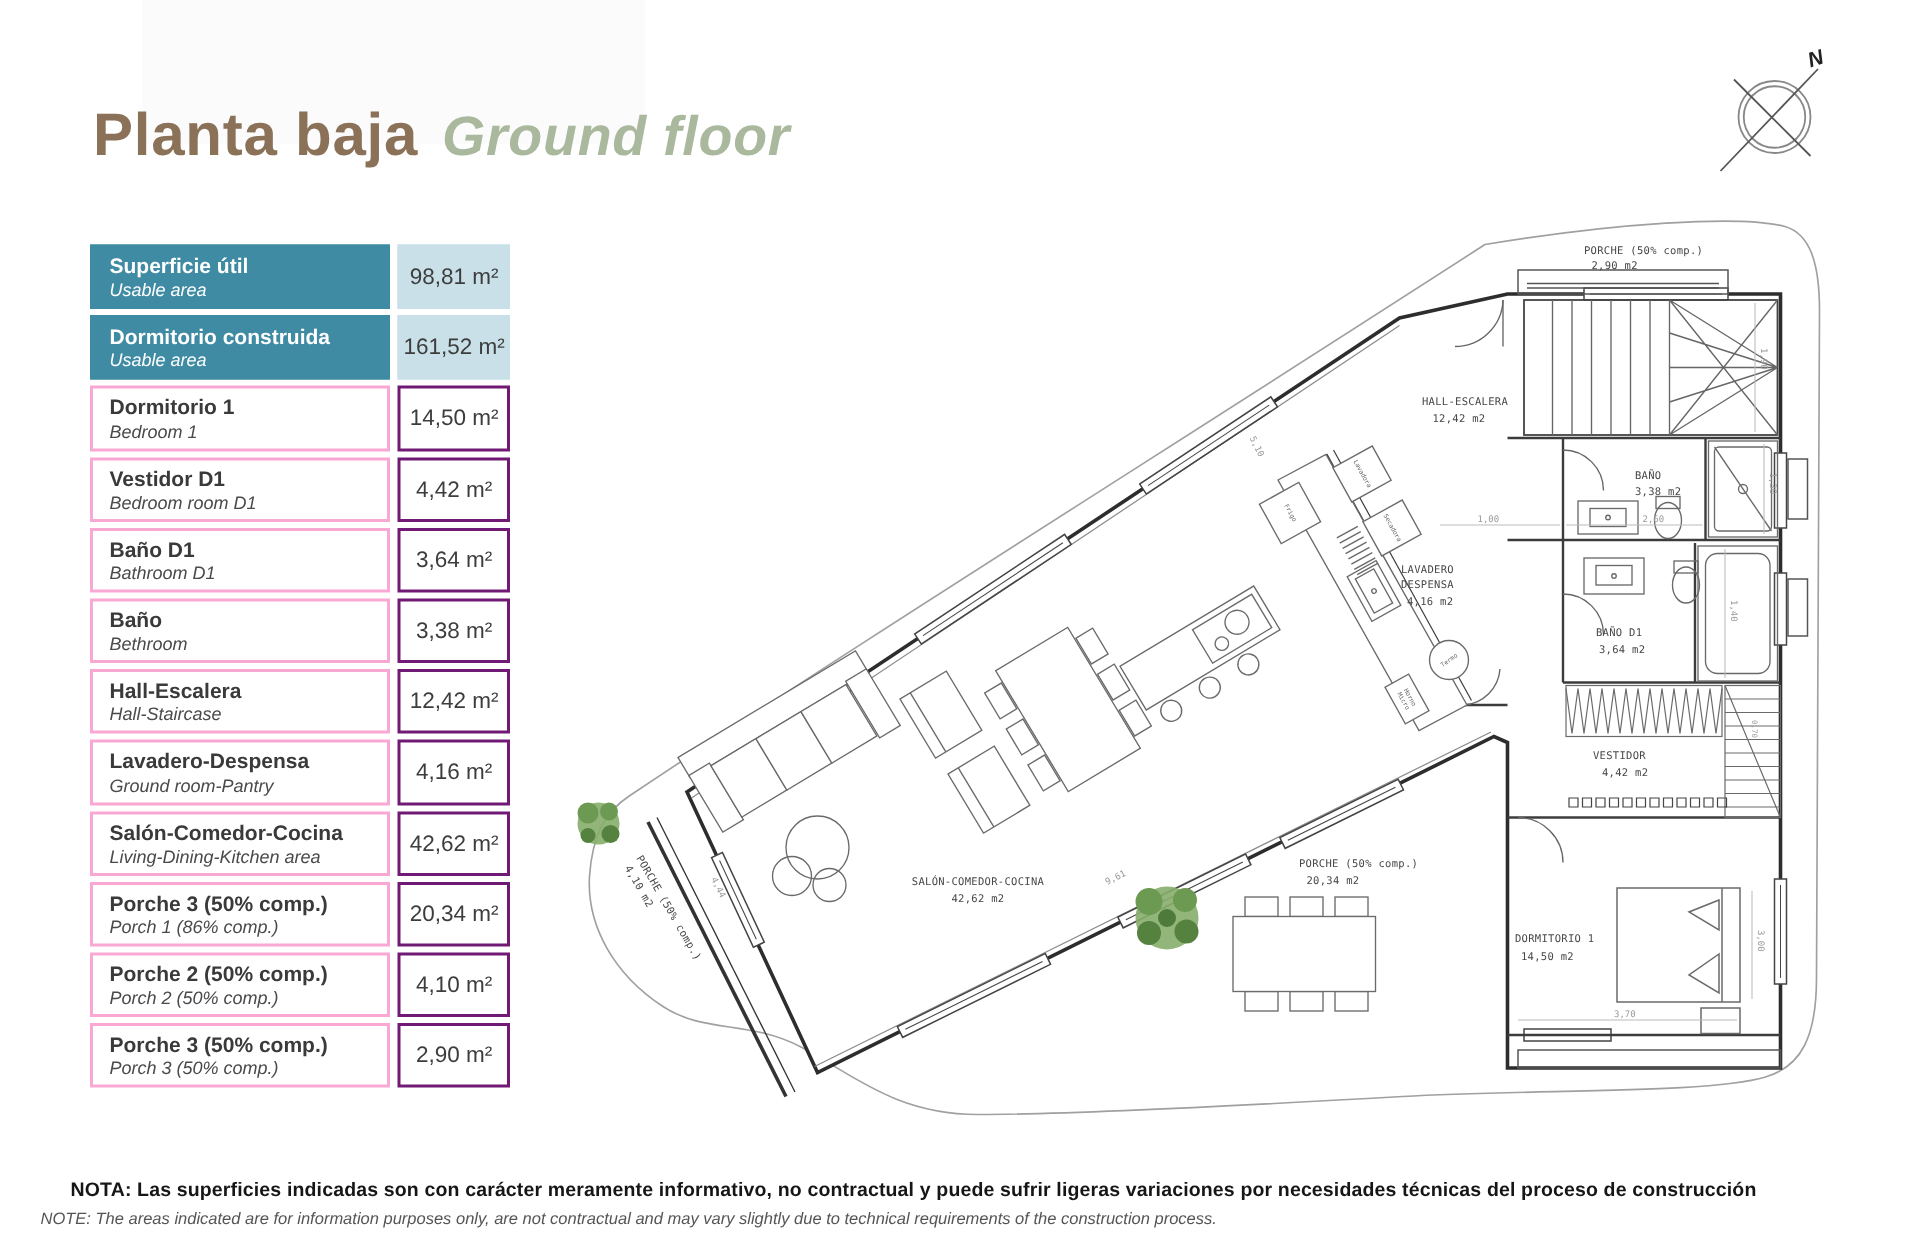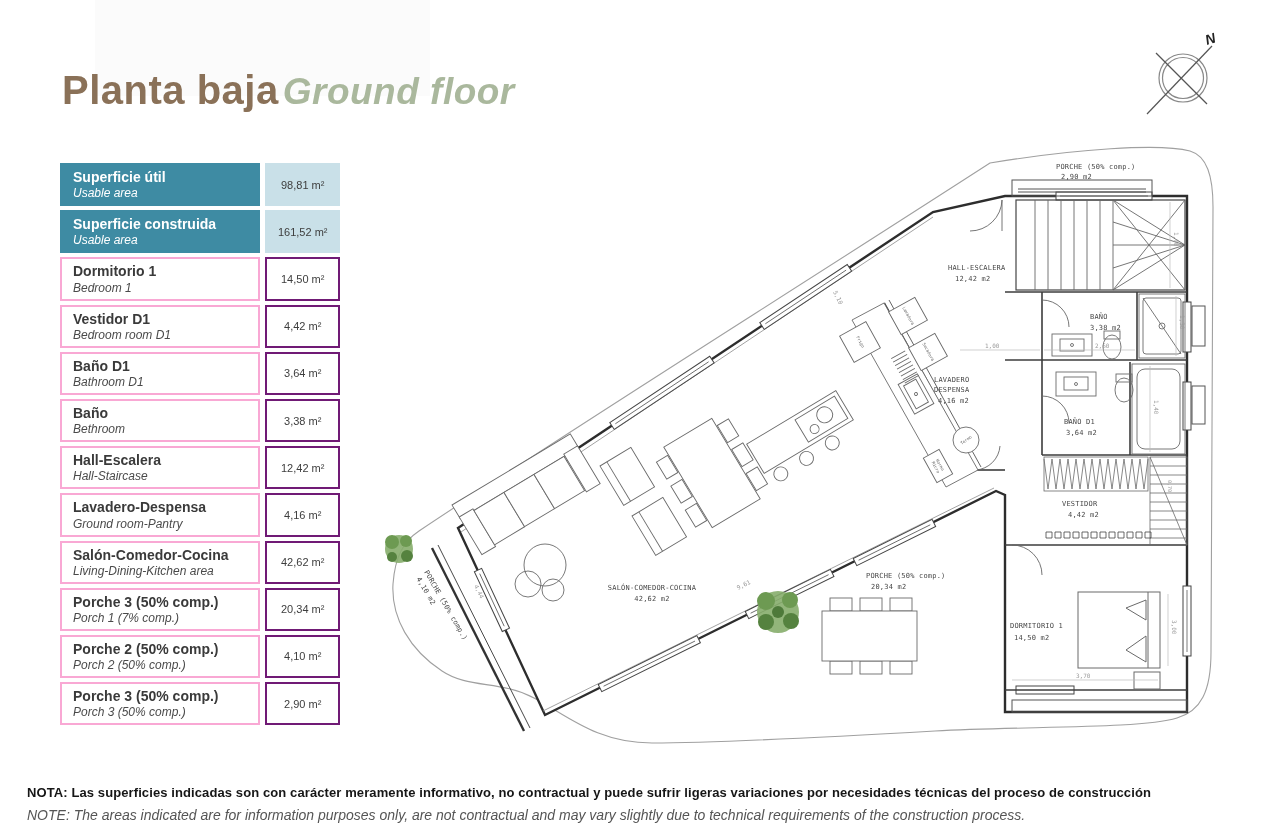--- a/index.html
+++ b/index.html
@@ -1,45 +1,45 @@
 <!DOCTYPE html>
 <html><head>
 <meta charset="utf-8">
 <style>
   html,body{margin:0;padding:0;}
   body{
     width:1280px;height:831px;background:#ffffff;position:relative;overflow:hidden;
     font-family:"Liberation Sans", sans-serif;
   }
   .watermark{position:absolute;left:95px;top:0;width:335px;height:96px;background:#fbfbfb;}
-  .title-row{position:absolute;left:62px;top:68px;display:flex;gap:4px;align-items:baseline;white-space:nowrap;}
+  .title-row{position:absolute;left:62px;top:68px;display:flex;gap:16px;align-items:baseline;white-space:nowrap;}
   .title-es{font-size:40px;font-weight:700;color:#8a7158;letter-spacing:.5px;}
   .title-en{font-size:37px;font-style:italic;font-weight:600;color:#aab89d;letter-spacing:.5px;text-align:center;}
 
   .areas-table{position:absolute;left:60px;top:163px;width:280px;}
   .t-row{display:flex;gap:5px;margin-bottom:4px;}
   .cell-label{
     width:186px;min-height:32px;padding:3px 8px 3px 11px;
     border:2px solid #f9a8d4;background:#fff;
     display:flex;flex-direction:column;justify-content:center;white-space:nowrap;
   }
   .cell-value{
     width:74px;min-height:32px;border:2px solid #701a75;background:#fff;
     display:flex;align-items:center;justify-content:center;
-    font-size:11px;color:#3d3d3d;
+    font-size:15px;color:#3d3d3d;
   }
   .t-row.header .cell-label{background:#3e8ba3;border-color:#3e8ba3;}
   .t-row.header .cell-value{background:#c9e0e8;border-color:#c9e0e8;}
   .lbl-es{font-size:14px;font-weight:700;color:#3a3a3a;line-height:1.3;}
   .lbl-en{font-size:12px;font-style:italic;color:#4a4a4a;line-height:1.25;}
   .t-row.header .lbl-es,.t-row.header .lbl-en{color:#ffffff;}
 
   .note{position:absolute;left:27px;top:785px;width:1242px;}
-  .note-es{font-size:13px;font-weight:700;color:#161616;letter-spacing:.1px;}
-  .note-en{font-size:14px;font-style:italic;color:#555;margin-top:7px;}
+  .note-es{font-size:13px;font-weight:700;color:#161616;letter-spacing:.1px;margin-left:20px;}
+  .note-en{font-size:11px;font-style:italic;color:#555;margin-top:7px;}
 
   svg{position:absolute;left:0;top:0;}
   svg text{font-family:"DejaVu Sans Mono", monospace;fill:#474747;}
   .rlbl{font-size:7px;letter-spacing:.2px;}
   .dim{font-size:6px;fill:#9a9a9a;}
   .tiny{font-size:4.2px;fill:#666;}
   .north{font-size:14px;font-weight:700;font-style:italic;fill:#222;font-family:"Liberation Sans",sans-serif;}
 </style>
 </head>
 <body>
@@ -54,21 +54,21 @@
 <div class="areas-table">
   <div class="t-row header">
     <div class="cell-label">
       <span class="lbl-es">Superficie útil</span>
       <span class="lbl-en">Usable area</span>
     </div>
     <div class="cell-value">98,81 m²</div>
   </div>
   <div class="t-row header">
     <div class="cell-label">
-      <span class="lbl-es">Superficie construida</span>
+      <span class="lbl-es">Dormitorio construida</span>
       <span class="lbl-en">Usable area</span>
     </div>
     <div class="cell-value">161,52 m²</div>
   </div>
   <div class="t-row">
     <div class="cell-label">
       <span class="lbl-es">Dormitorio 1</span>
       <span class="lbl-en">Bedroom 1</span>
     </div>
     <div class="cell-value">14,50 m²</div>
@@ -111,21 +111,21 @@
   <div class="t-row">
     <div class="cell-label">
       <span class="lbl-es">Salón-Comedor-Cocina</span>
       <span class="lbl-en">Living-Dining-Kitchen area</span>
     </div>
     <div class="cell-value">42,62 m²</div>
   </div>
   <div class="t-row">
     <div class="cell-label">
       <span class="lbl-es">Porche 3 (50% comp.)</span>
-      <span class="lbl-en">Porch 1 (7% comp.)</span>
+      <span class="lbl-en">Porch 1 (86% comp.)</span>
     </div>
     <div class="cell-value">20,34 m²</div>
   </div>
   <div class="t-row">
     <div class="cell-label">
       <span class="lbl-es">Porche 2 (50% comp.)</span>
       <span class="lbl-en">Porch 2 (50% comp.)</span>
     </div>
     <div class="cell-value">4,10 m²</div>
   </div>

